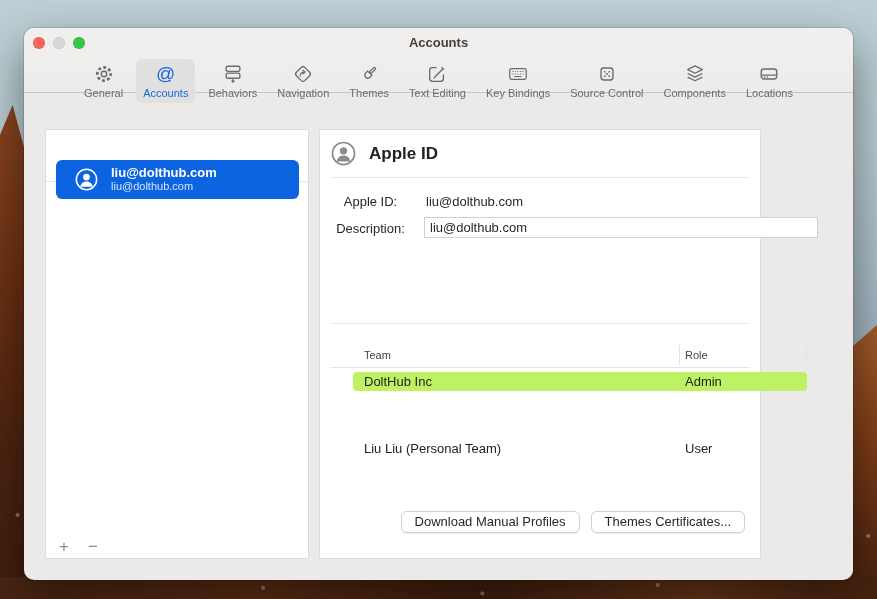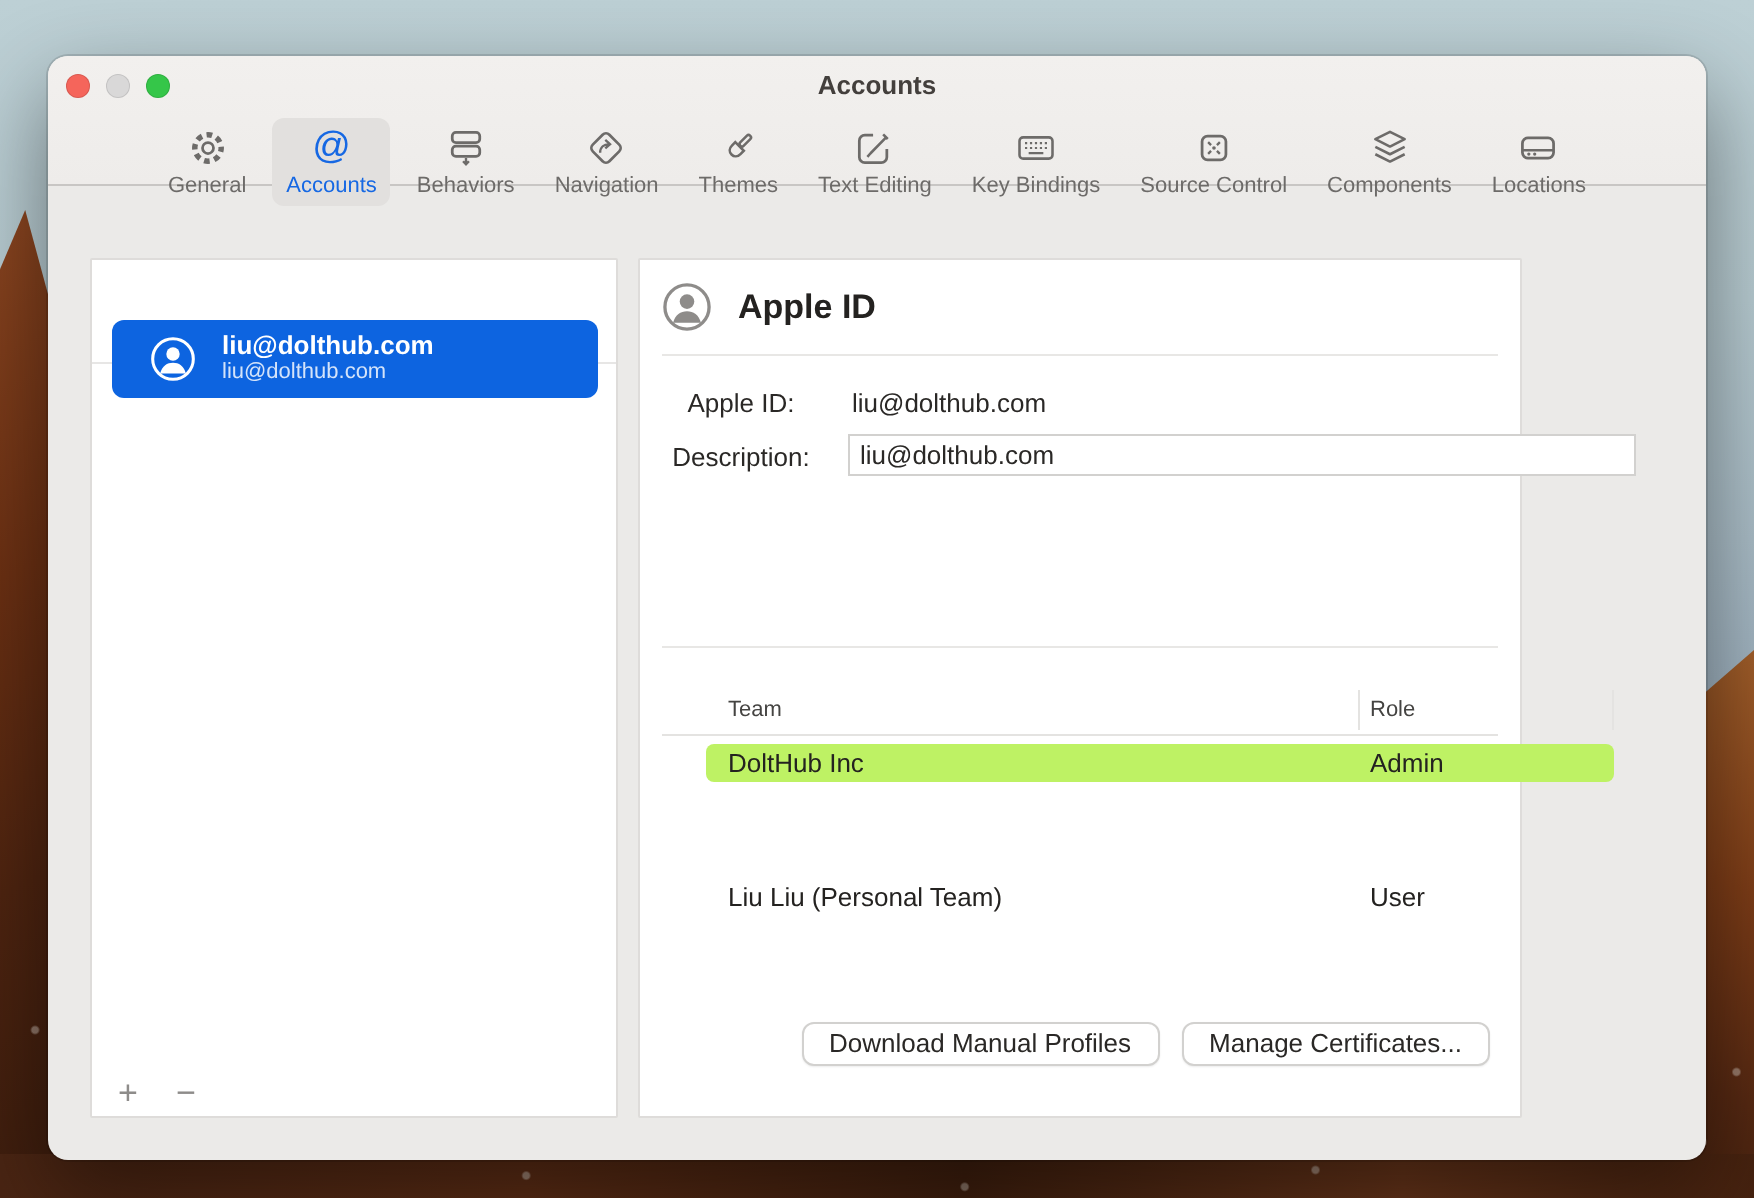--- a/index.html
+++ b/index.html
@@ -295,19 +295,19 @@
           <span class="cell-team">DoltHub Inc</span>
           <span class="cell-role">Admin</span>
         </div>
         <div class="tbl-row row-1">
           <span class="cell-team">Liu Liu (Personal Team)</span>
           <span class="cell-role">User</span>
         </div>
 
         <div class="btn-row">
           <button class="push-btn">Download Manual Profiles</button>
-          <button class="push-btn">Manage Certificates...</button>
+          <button class="push-btn">Themes Certificates...</button>
         </div>
       </div>
 
     </div>
   </div>
 </div>
 
 </body></html>

